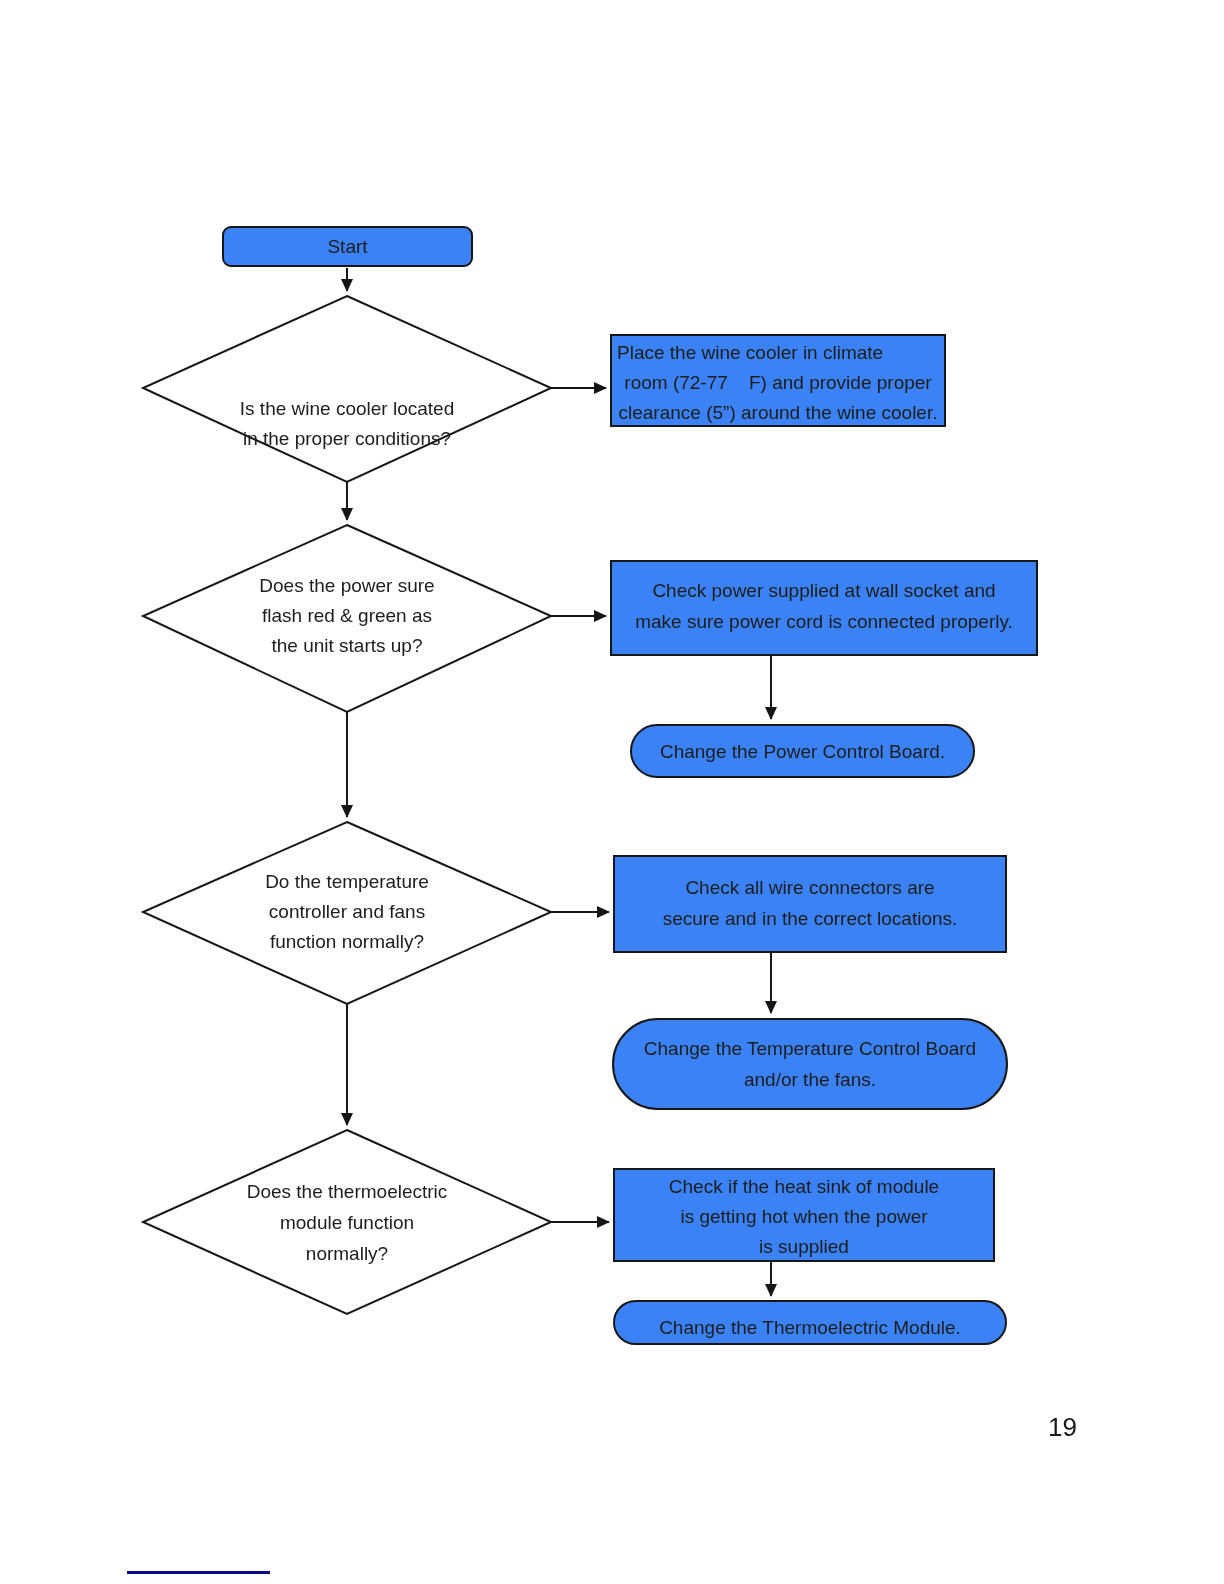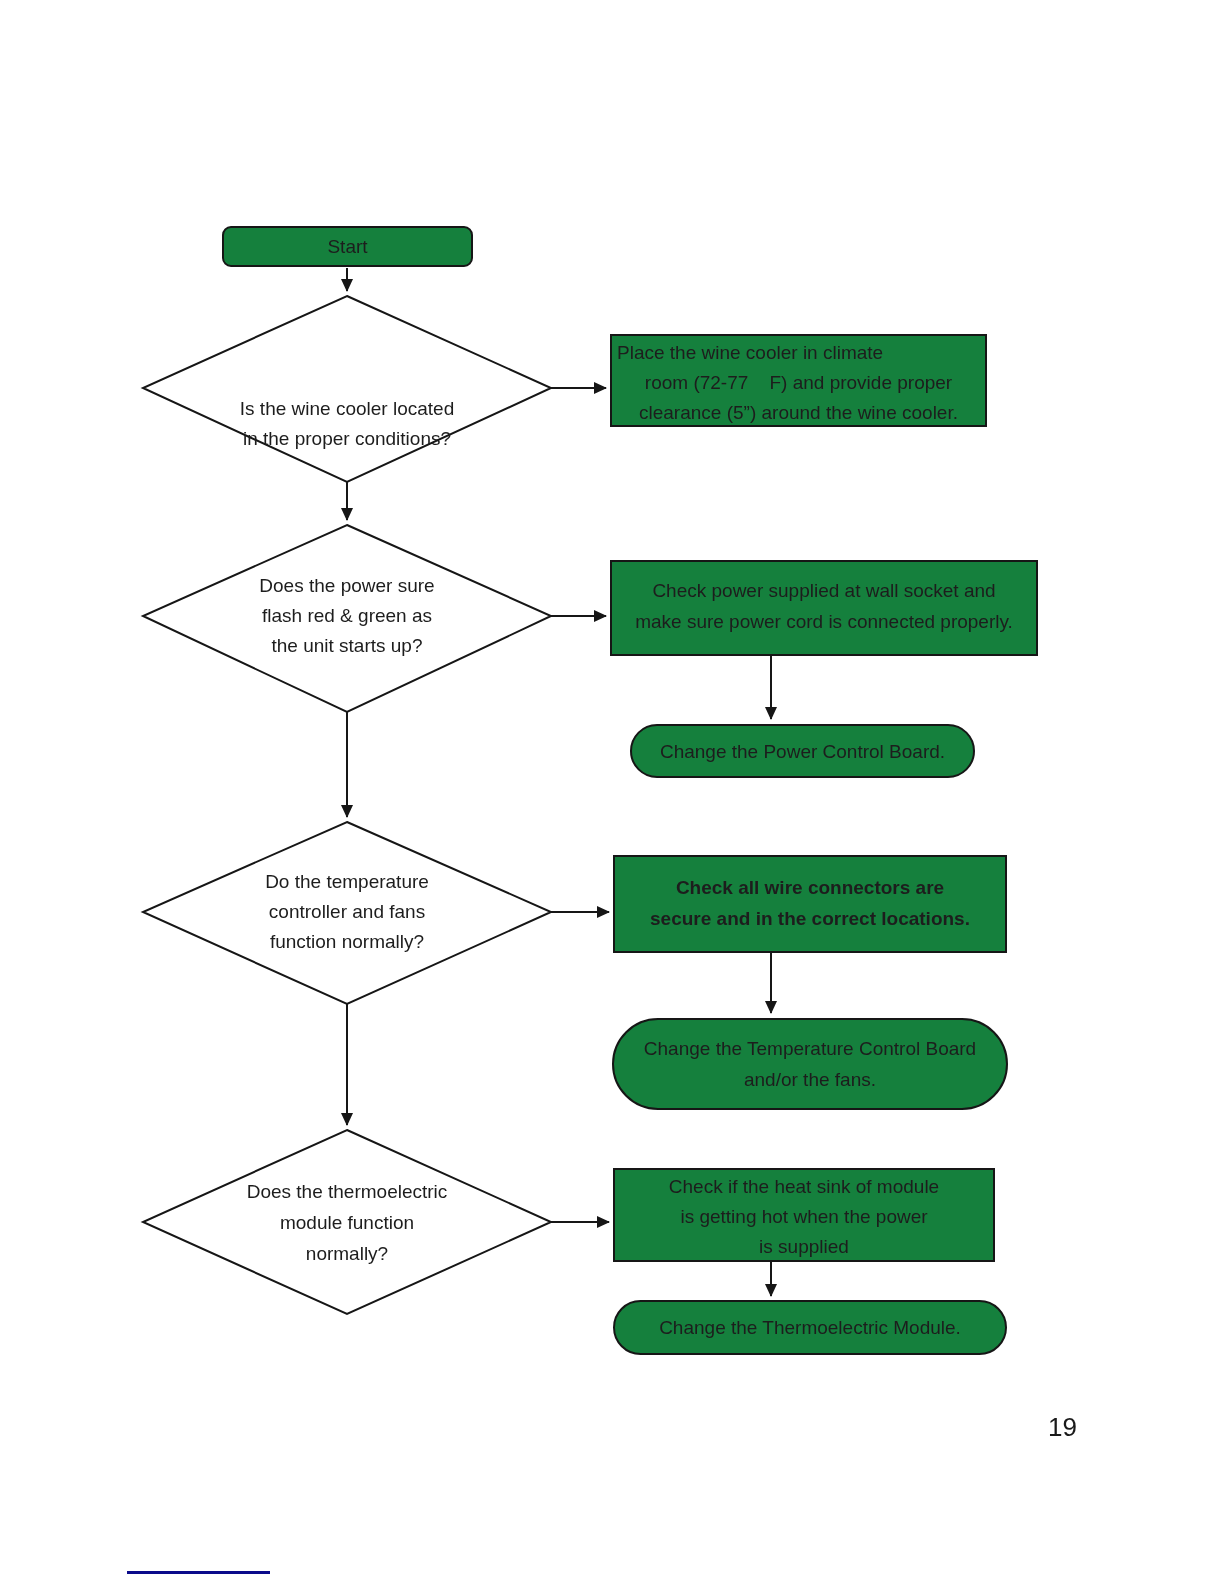--- a/index.html
+++ b/index.html
@@ -6,44 +6,44 @@
   .canvas {
     position: relative;
     width: 1224px;
     height: 1584px;
     background: #ffffff;
     font-family: "Liberation Sans", "DejaVu Sans", sans-serif;
     color: #1d1d1d;
     overflow: hidden;
   }
   .layer-svg { position: absolute; left: 0; top: 0; }
-  .node { position: absolute; box-sizing: border-box; background: #15803d; }
+  .node { position: absolute; box-sizing: border-box; background: #3b82f6; }
   .rect-node { border: 2px solid #161616; font-size: 19px; }
   .stadium-node { border: 2px solid #161616; font-size: 19px; text-align: center; }
   .start-node {
     left: 222px; top: 226px; width: 251px; height: 41px;
     border: 2px solid #161616; border-radius: 9px;
     font-size: 19px; text-align: center; line-height: 37px;
   }
   .diamond-label {
     position: absolute; width: 340px; left: 177px;
     text-align: center; font-size: 19px; line-height: 30px;
   }
   .line { white-space: pre; }
   .align-left { text-align: left; padding-left: 5px; }
   .align-center { text-align: center; }
   
-  .rect-1 { left: 610px; top: 334px; width: 377px; height: 93px; padding-top: 2px; line-height: 30px; }
+  .rect-1 { left: 610px; top: 334px; width: 336px; height: 93px; padding-top: 2px; line-height: 30px; }
   .rect-2 { left: 610px; top: 560px; width: 428px; height: 96px; padding-top: 13px; line-height: 31px; text-align: center; }
-  .rect-3 { left: 613px; top: 855px; width: 394px; height: 98px; padding-top: 15px; line-height: 31px; text-align: center; font-weight: bold; }
+  .rect-3 { left: 613px; top: 855px; width: 394px; height: 98px; padding-top: 15px; line-height: 31px; text-align: center; }
   .rect-4 { left: 613px; top: 1168px; width: 382px; height: 94px; padding-top: 2px; line-height: 30px; text-align: center; }
   
   .stadium-1 { left: 630px; top: 724px; width: 345px; height: 54px; border-radius: 27px; line-height: 51px; }
   .stadium-2 { left: 612px; top: 1018px; width: 396px; height: 92px; border-radius: 46px; padding-top: 13px; line-height: 31px; box-sizing: border-box; text-align: center; }
-  .stadium-3 { left: 613px; top: 1300px; width: 394px; height: 55px; border-radius: 28px; line-height: 52px; }
+  .stadium-3 { left: 613px; top: 1300px; width: 394px; height: 45px; border-radius: 28px; line-height: 52px; }
   
   .d1-label { top: 358px; margin-top: 36px; }
   .d2-label { top: 571px; }
   .d3-label { top: 867px; }
   .d4-label { top: 1176px; line-height: 31px; }
   .page-number {
     position: absolute; left: 1048px; top: 1412px;
     font-size: 26px; color: #1a1a1a;
   }
   .footer-rule {

